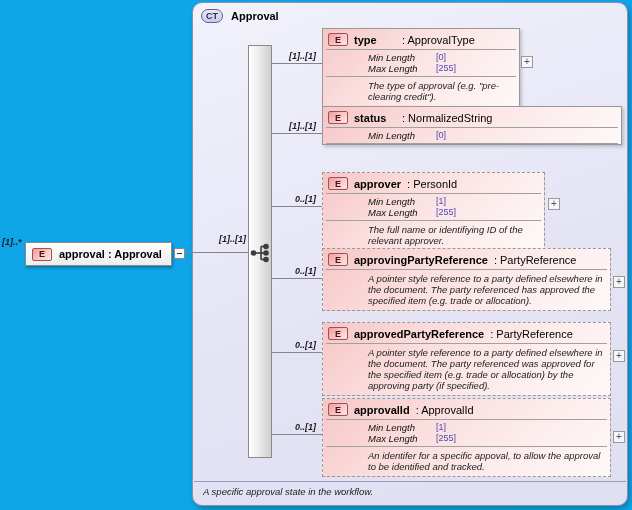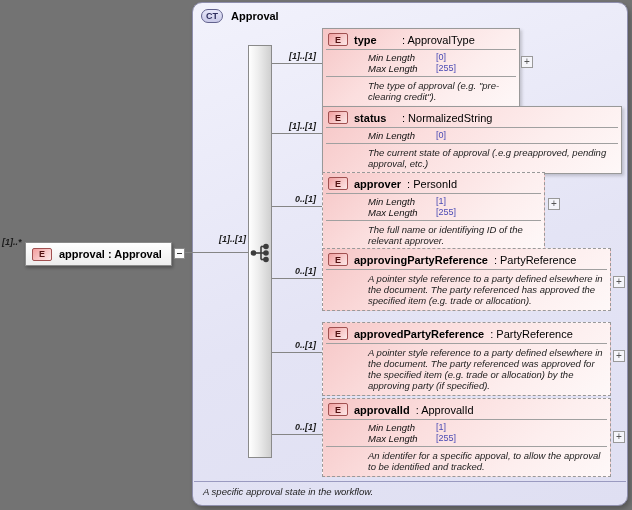--- a/index.html
+++ b/index.html
@@ -1,17 +1,17 @@
 <!DOCTYPE html>
 <html><head>
 <meta charset="utf-8">
 <style>
   * { margin:0; padding:0; box-sizing:border-box; }
   body { font-family: "Liberation Sans", sans-serif; background:#ffffff; }
-  .stage { position:relative; width:632px; height:510px; background:#737373; overflow:hidden; }
+  .stage { position:relative; width:632px; height:510px; background:#0ea5e9; overflow:hidden; }
 
   
   .ct-box {
     position:absolute; left:192px; top:2px; width:436px; height:504px;
     border:1px solid #8f8fae; border-radius:10px;
     background:linear-gradient(160deg,#f2f2fc 0%, #e4e4f5 55%, #dfdff2 100%);
     box-shadow:2px 3px 5px rgba(0,0,0,0.25);
     z-index:1;
   }
   .ct-header { position:absolute; left:8px; top:6px; display:flex; align-items:center; gap:8px; }
@@ -177,21 +177,20 @@
       <span class="el-type">: NormalizedString</span>
     </div>
     <div class="sep"></div>
     <div class="el-facets">
       <div class="facet-row">
           <span class="facet-label">Min Length</span>
           <span class="facet-value">[0]</span>
         </div>
     </div>
     <div class="sep"></div>
-    <div class="el-annot">The current state of approval (.e.g preapproved, pending approval, etc.)</div>
   </div>
 
   <div class="el-box dashed" style="left:322px; top:172px; width:223px;">
     <div class="el-header">
       <span class="e-badge">E</span>
       <span class="el-name">approver</span>
       <span class="el-type">: PersonId</span>
     </div>
     <div class="sep"></div>
     <div class="el-facets">

